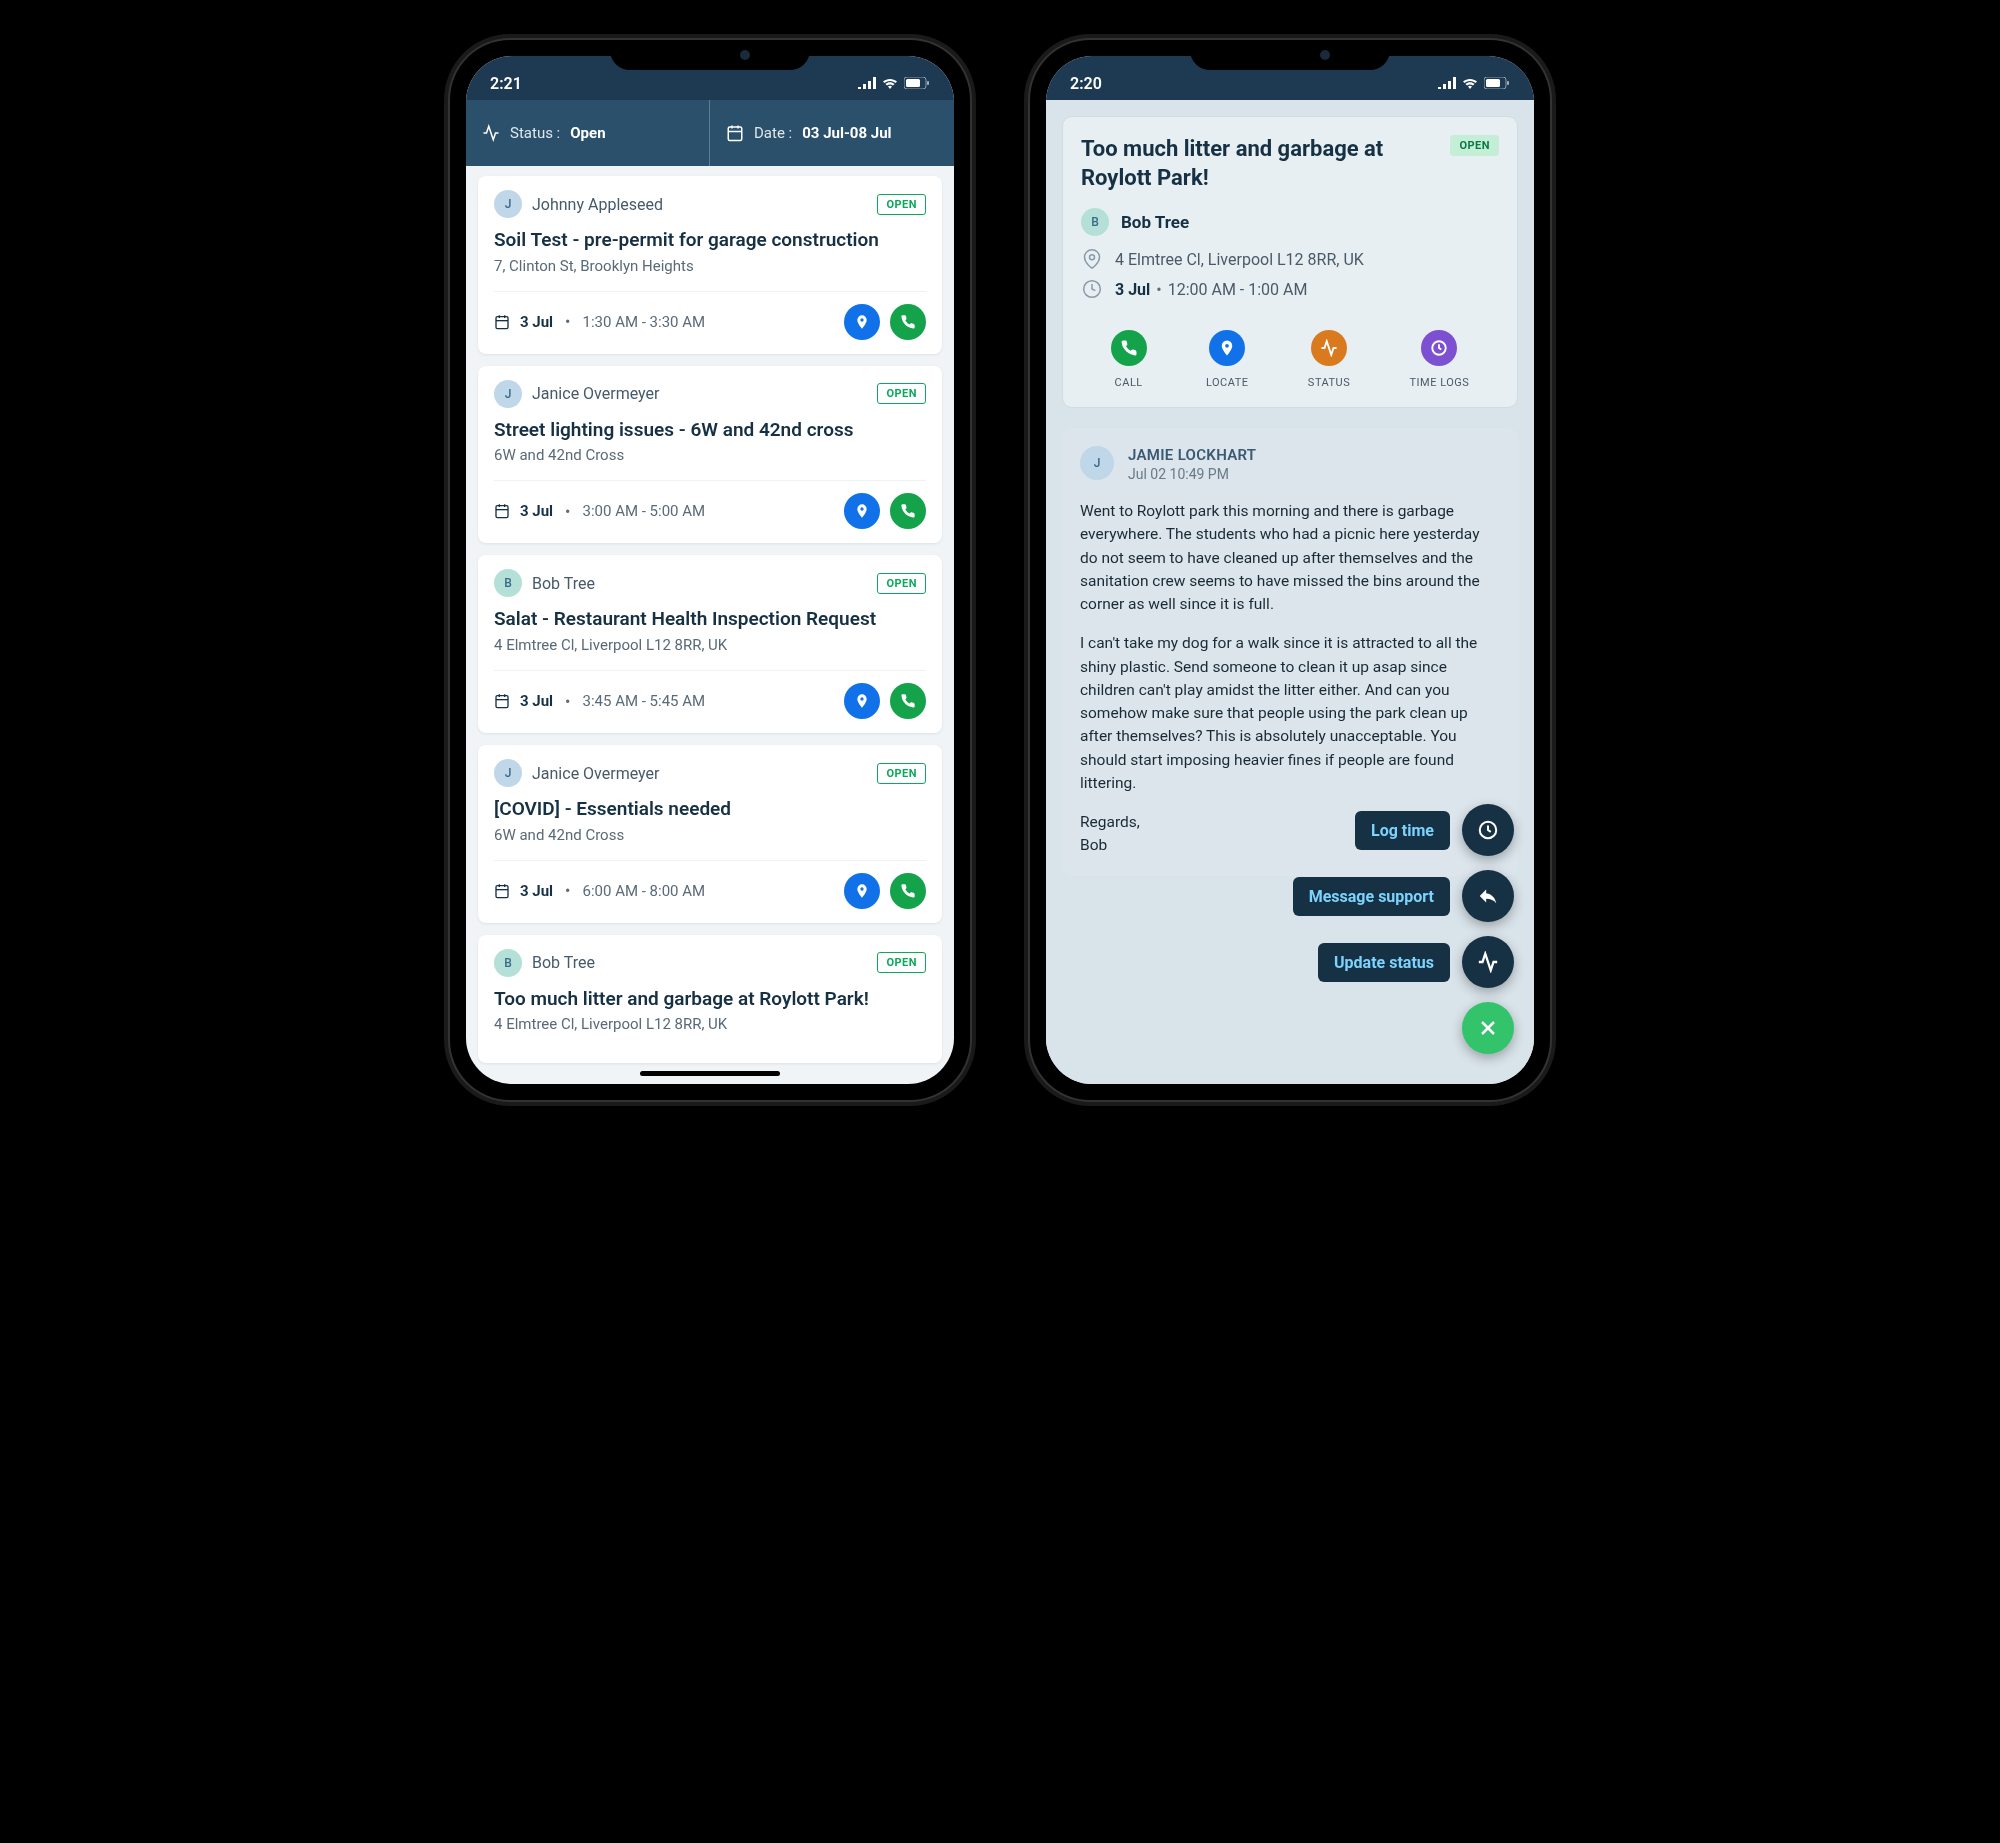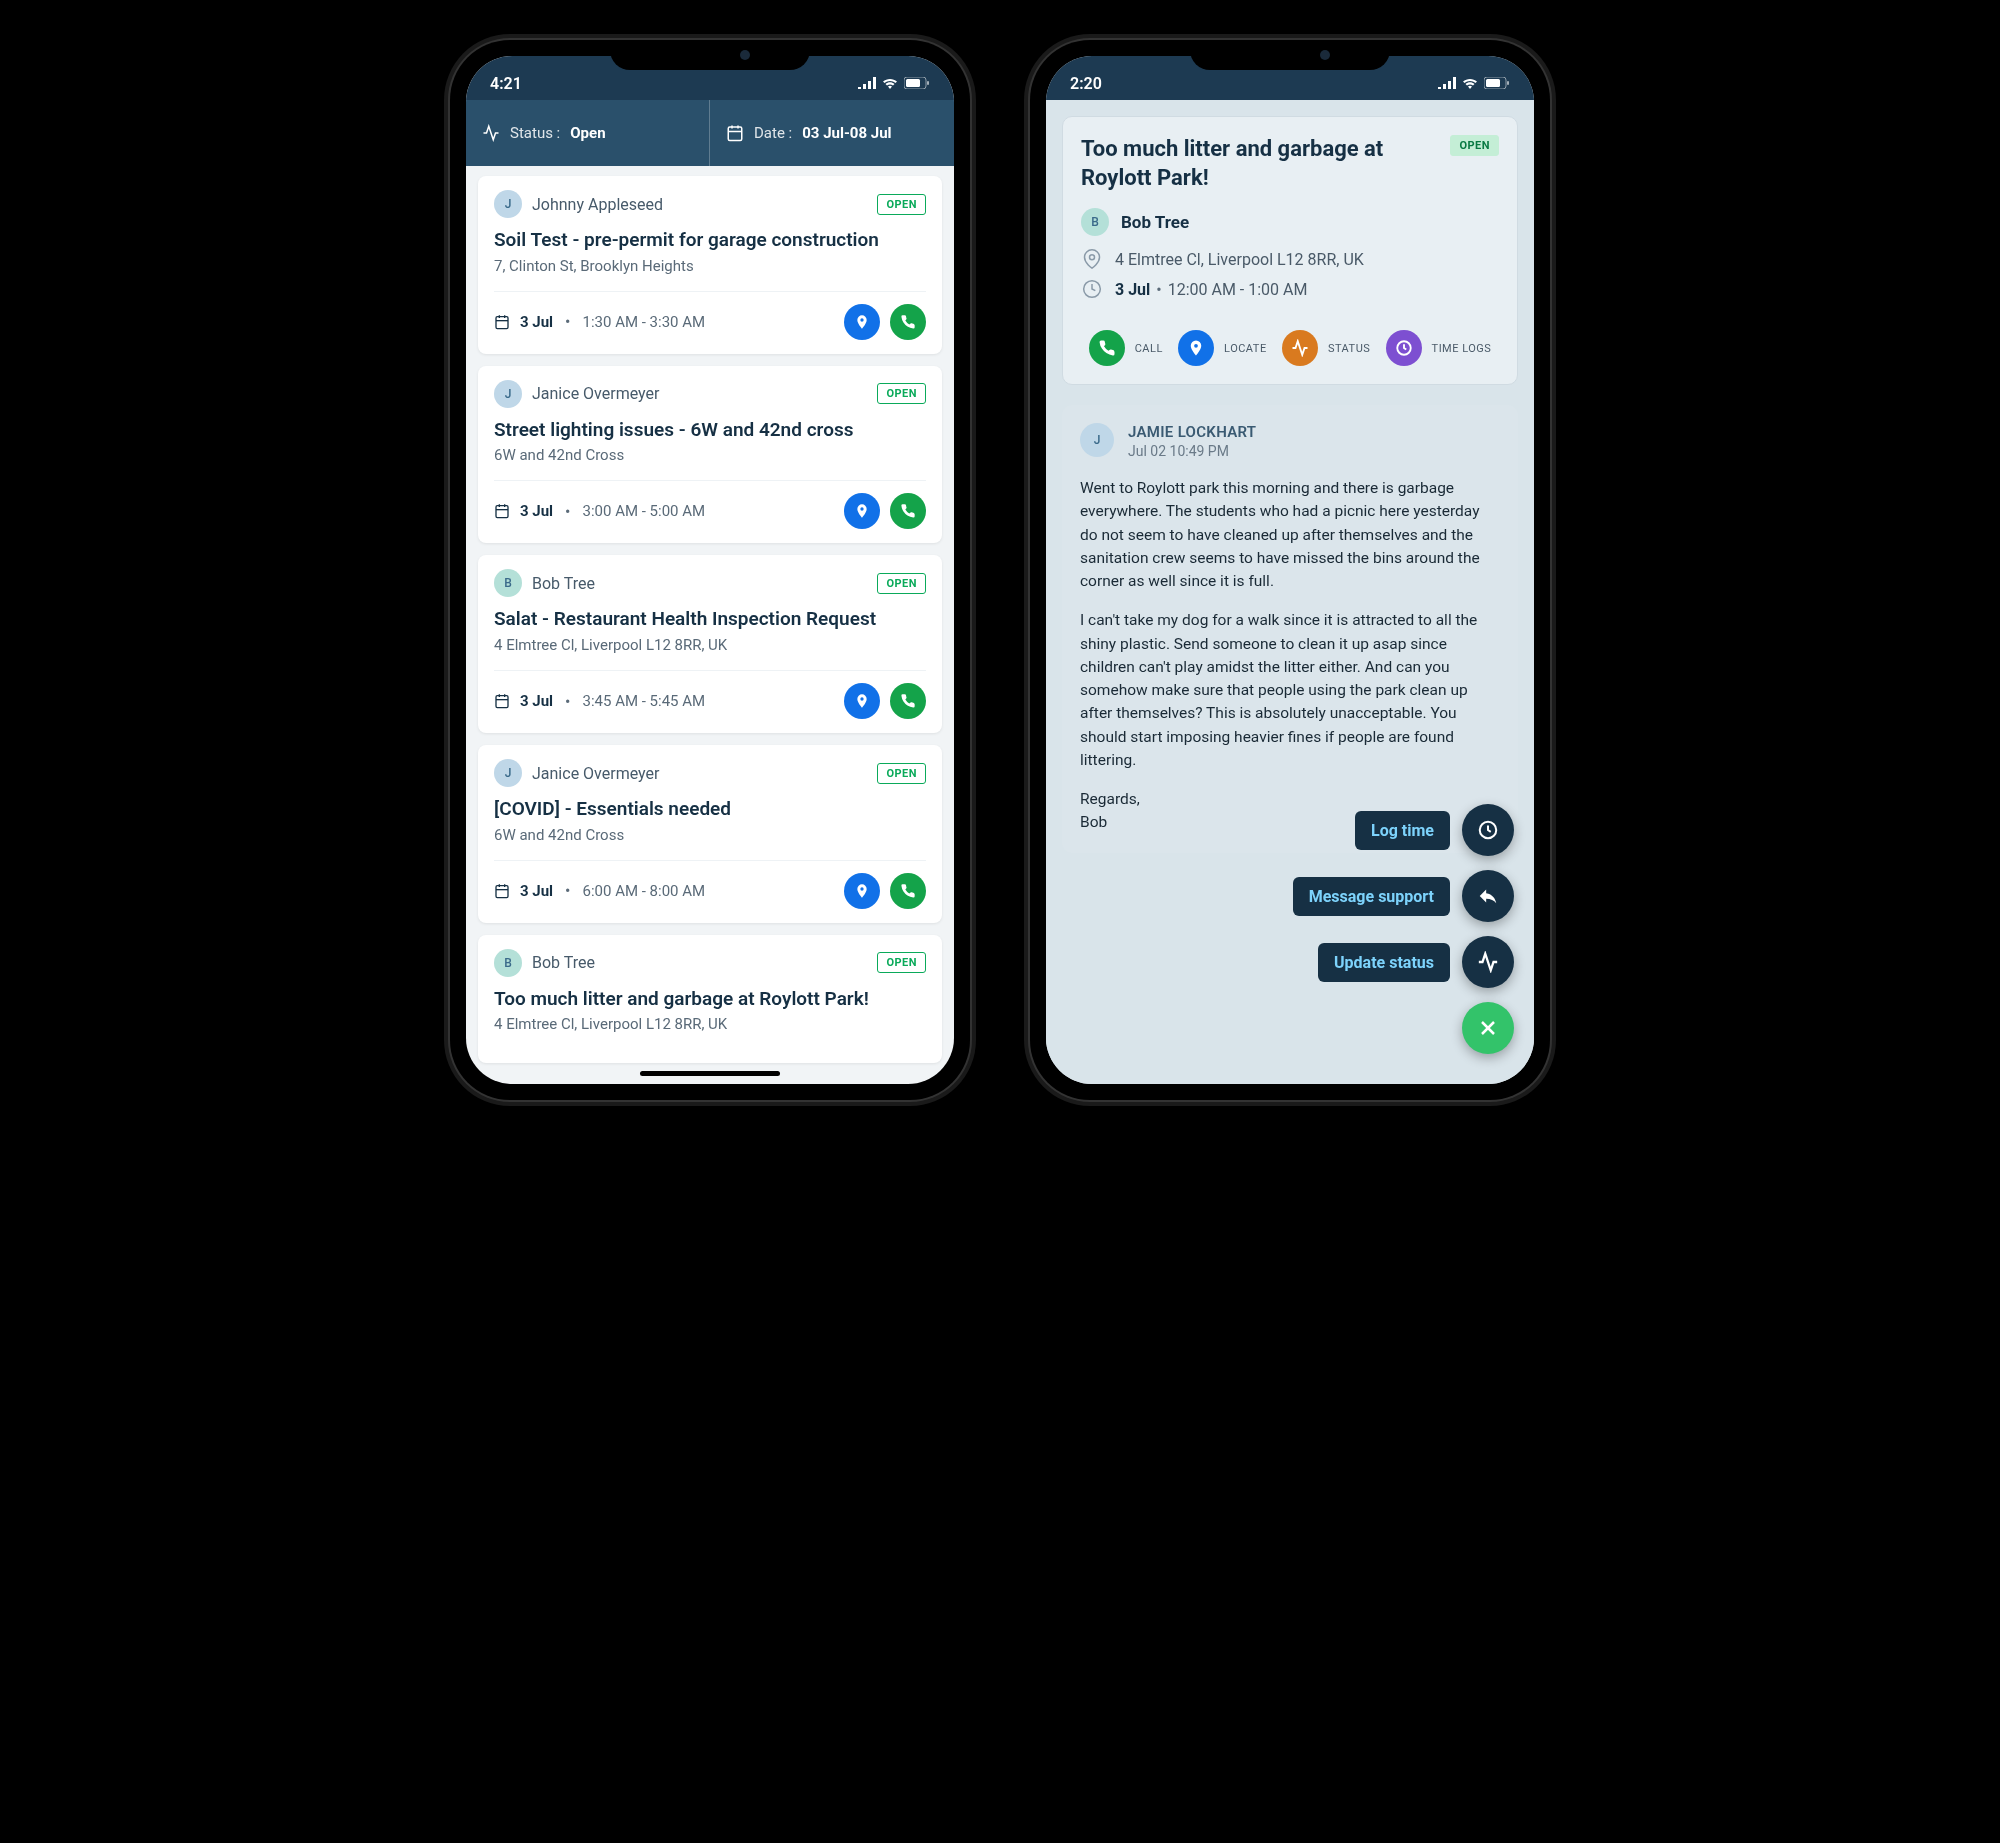--- a/index.html
+++ b/index.html
@@ -248,21 +248,21 @@
     color: #8a9aa8;
   }
   .action-grid {
     display: flex;
     justify-content: space-around;
     margin-top: 22px;
     padding-top: 8px;
   }
   .action-cell {
     display: flex;
-    flex-direction: row;
+    flex-direction: column;
     align-items: center;
     gap: 10px;
     cursor: pointer;
   }
   .action-label {
     font-size: 11px;
     color: #4a5a68;
     letter-spacing: 0.5px;
   }
   .note-card {
@@ -324,21 +324,21 @@
   svg { display: block; }
 </style>
 </head>
 <body>
 
 <div class="phone">
   <div class="notch"></div>
   <div class="screen">
 
     <div class="statusbar">
-      <span>4:21</span>
+      <span>2:21</span>
       <span class="right">
         <svg width="18" height="12" viewBox="0 0 18 12">
             <path fill="#fff" d="M0 10h3v2H0zM5 7h3v5H5zM10 4h3v8h-3zM15 0h3v12h-3z"></path>
           </svg>
         <svg width="16" height="12" viewBox="0 0 16 12">
             <path fill="#fff" d="M8 12L6 9.5c1.2-1 2.8-1 4 0L8 12zM3.5 7C6 4.8 10 4.8 12.5 7l-1.5 1.5c-1.8-1.5-4.2-1.5-6 0L3.5 7zM1 4.5C4.8 1 11.2 1 15 4.5L13.5 6C10.5 3.2 5.5 3.2 2.5 6L1 4.5z"></path>
           </svg>
         <svg width="26" height="12" viewBox="0 0 26 12">
             <rect x="0" y="0" width="22" height="12" rx="3" fill="none" stroke="#fff" stroke-width="1" opacity="0.5"></rect>
             <rect x="2" y="2" width="14" height="8" rx="1.5" fill="#fff"></rect>

